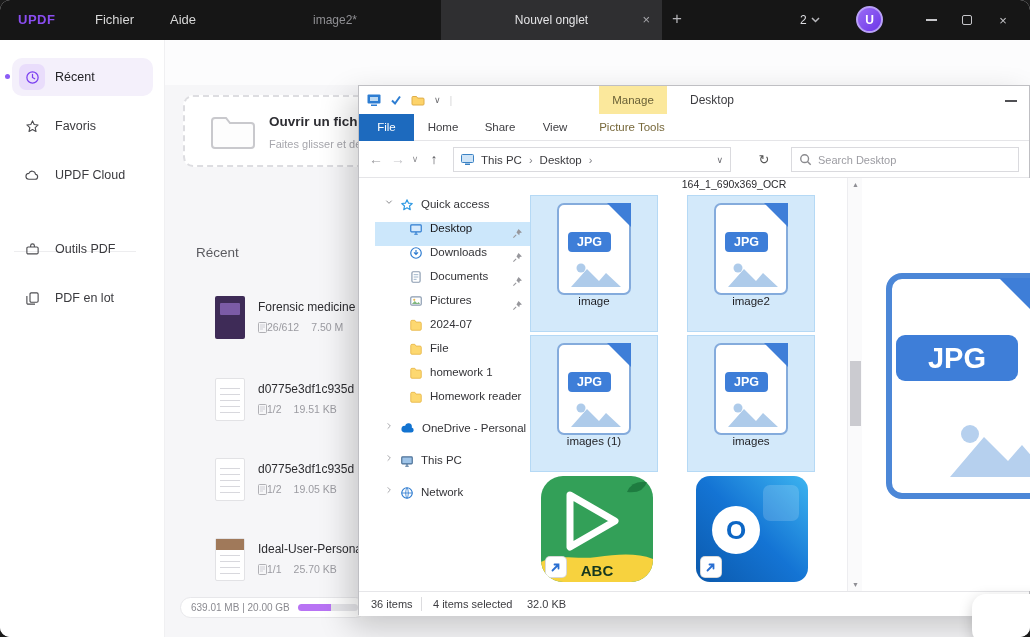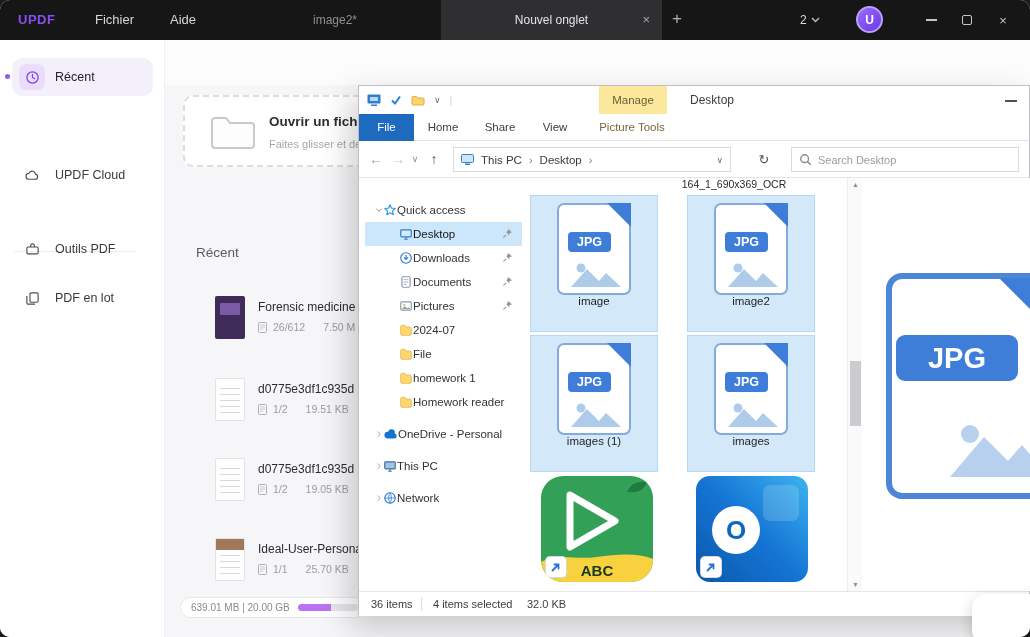--- a/index.html
+++ b/index.html
@@ -40,21 +40,21 @@
   .rrow{position:absolute;left:183px;width:300px;height:72px;z-index:1}
   .thumb{position:absolute;left:32px;top:2px;width:30px;height:43px;border-radius:2px}
   .thumb-cover{background:#3e2b57}
   .thumb-cover::after{content:"";position:absolute;left:5px;top:7px;width:20px;height:12px;background:#7b5ba6;border-radius:1px}
   .thumb-doc{background:#fff;border:1px solid #e2e2e5}
   .thumb-doc::after{content:"";position:absolute;left:4px;right:4px;top:9px;height:25px;background:repeating-linear-gradient(#d8d8dd 0 1px,transparent 1px 6px)}
   .thumb-photo{background:#fff;border:1px solid #e2e2e5}
   .thumb-photo::before{content:"";position:absolute;left:0;top:0;right:0;height:11px;background:#a0795a}
   .thumb-photo::after{content:"";position:absolute;left:4px;right:4px;top:16px;height:20px;background:repeating-linear-gradient(#d8d8dd 0 1px,transparent 1px 6px)}
   .rtitle{position:absolute;left:75px;top:6px;width:220px;font-size:12px;color:#2c2c30;white-space:nowrap;overflow:hidden}
-  .rmeta{position:absolute;left:75px;top:27px;display:flex;align-items:center;gap:6px;font-size:10.5px;color:#9b9ba1}
+  .rmeta{position:absolute;left:75px;top:27px;display:flex;align-items:center;font-size:10.5px;color:#9b9ba1}
   .fsize{margin-left:12px}
   .storage{position:absolute;left:180px;top:597px;width:186px;height:21px;background:#fff;border:1px solid #e7e7ea;border-radius:11px;z-index:1}
   .stxt{position:absolute;left:10px;top:0;line-height:19px;font-size:10px;color:#8a8a90;white-space:nowrap}
   .sbar{position:absolute;left:117px;top:6px;width:60px;height:7px;border-radius:4px;background:linear-gradient(90deg,#b873f4 0 55%,#e6e6ea 55%)}
 
   
   .ex{position:absolute;left:358px;top:85px;width:672px;height:530px;background:#fff;border:1px solid #bfbfc3;box-shadow:-8px 12px 30px rgba(0,0,0,.2);z-index:5}
   .qat{position:absolute;left:8px;top:0;height:28px;display:flex;align-items:center;gap:9px}
   .qpipe{color:#d8d8da;font-size:11px}
   .qdrop{color:#6a6a6e;font-size:9px}
@@ -67,21 +67,21 @@
   .addr{position:absolute;left:0;top:55px;width:100%;height:37px;border-bottom:1px solid #e5e5e8;background:#fff}
   .aglyph{position:absolute;top:0;height:37px;line-height:37px;text-align:center}
   .crumbbox{position:absolute;left:94px;top:6px;width:278px;height:25px;border:1px solid #dadade;display:flex;align-items:center;gap:7px;padding-left:7px;font-size:11.5px;color:#3a3a3e;background:#fff}
   .csep{color:#808086;font-size:11px}
   .cdrop{position:absolute;right:7px;color:#6a6a70;font-size:9px}
   .refresh{position:absolute;left:394px;top:6px;width:22px;height:25px;text-align:center;line-height:25px;font-size:13px;color:#555}
   .searchbox{position:absolute;left:432px;top:6px;width:228px;height:25px;border:1px solid #dadade;display:flex;align-items:center;padding-left:7px;gap:6px;background:#fff}
   .searchbox input{border:none;outline:none;font-size:11px;color:#333;width:170px;font-family:inherit;background:transparent}
   .searchbox input::placeholder{color:#9c9ca2}
   .npane{position:absolute;left:0;top:92px;width:157px;height:413px;background:#fff}
-  .nitem{position:absolute;left:6px;width:157px;height:24px;display:flex;align-items:center;font-size:11.5px;color:#333337}
+  .nitem{position:absolute;left:16px;width:157px;height:24px;display:flex;align-items:flex-start;gap:7px;font-size:11.5px;color:#333337}
   .nitem.sel{background:#cce7fb;color:#17171a}
   .npin{position:absolute;right:9px;top:6px}
   .clipped{position:absolute;left:300px;top:92px;width:150px;height:12px;overflow:hidden;font-size:10.5px;color:#2a2a2e;text-align:center;white-space:nowrap}
   .tile{position:absolute;width:128px;height:137px;display:flex;flex-direction:column;align-items:center;padding-top:7px}
   .tile.sel{background:#d3e9fa;border:1px solid #b5d9f5}
   .tlabel{font-size:11.5px;color:#1e1e22}
   .jpgicon{position:relative;width:74px;height:92px;background:#fff;border:2px solid #84abdc;border-radius:7px}
   .jpgicon::before{content:"";position:absolute;top:-2px;right:-2px;width:0;height:0;border-style:solid;border-width:0 24px 24px 0;border-color:transparent #3e7ed8 transparent transparent}
   .jpgbadge{position:absolute;left:9px;top:27px;width:43px;height:20px;background:#3e7ed8;border-radius:4px;color:#fff;font-size:12.5px;font-weight:bold;text-align:center;line-height:20px}
   .jpgphoto{position:absolute;left:10px;bottom:6px}
@@ -146,20 +146,28 @@
   <div class="sidebar">
     <div class="side-item active" style="top:18px">
       <span class="side-ico">
         <svg width="15" height="15" viewBox="0 0 24 24">
             <circle cx="12" cy="12" r="9" fill="none" stroke="currentColor" stroke-width="2"></circle>
             <path d="M12 7v5l3.5 2" stroke="currentColor" stroke-width="2" fill="none" stroke-linecap="round"></path>
           </svg>
       </span>
       <span>Récent</span>
     </div>
+    <div class="side-item" style="top:67px">
+      <span class="side-ico">
+        <svg width="15" height="15" viewBox="0 0 24 24">
+            <path d="M12 3l2.7 5.8 6.3.7-4.7 4.3 1.3 6.2-5.6-3.2-5.6 3.2 1.3-6.2L3 9.5l6.3-.7z" fill="none" stroke="currentColor" stroke-width="1.8" stroke-linejoin="round"></path>
+          </svg>
+      </span>
+      <span>Favoris</span>
+    </div>
     <div class="side-item" style="top:116px">
       <span class="side-ico">
         <svg width="16" height="15" viewBox="0 0 24 24">
             <path d="M7 18h10a4 4 0 0 0 .6-7.96A5.5 5.5 0 0 0 7 8.6 4.5 4.5 0 0 0 7 18z" fill="none" stroke="currentColor" stroke-width="1.8"></path>
           </svg>
       </span>
       <span>UPDF Cloud</span>
     </div>
     <div class="side-div"></div>
     <div class="side-item" style="top:190px">

